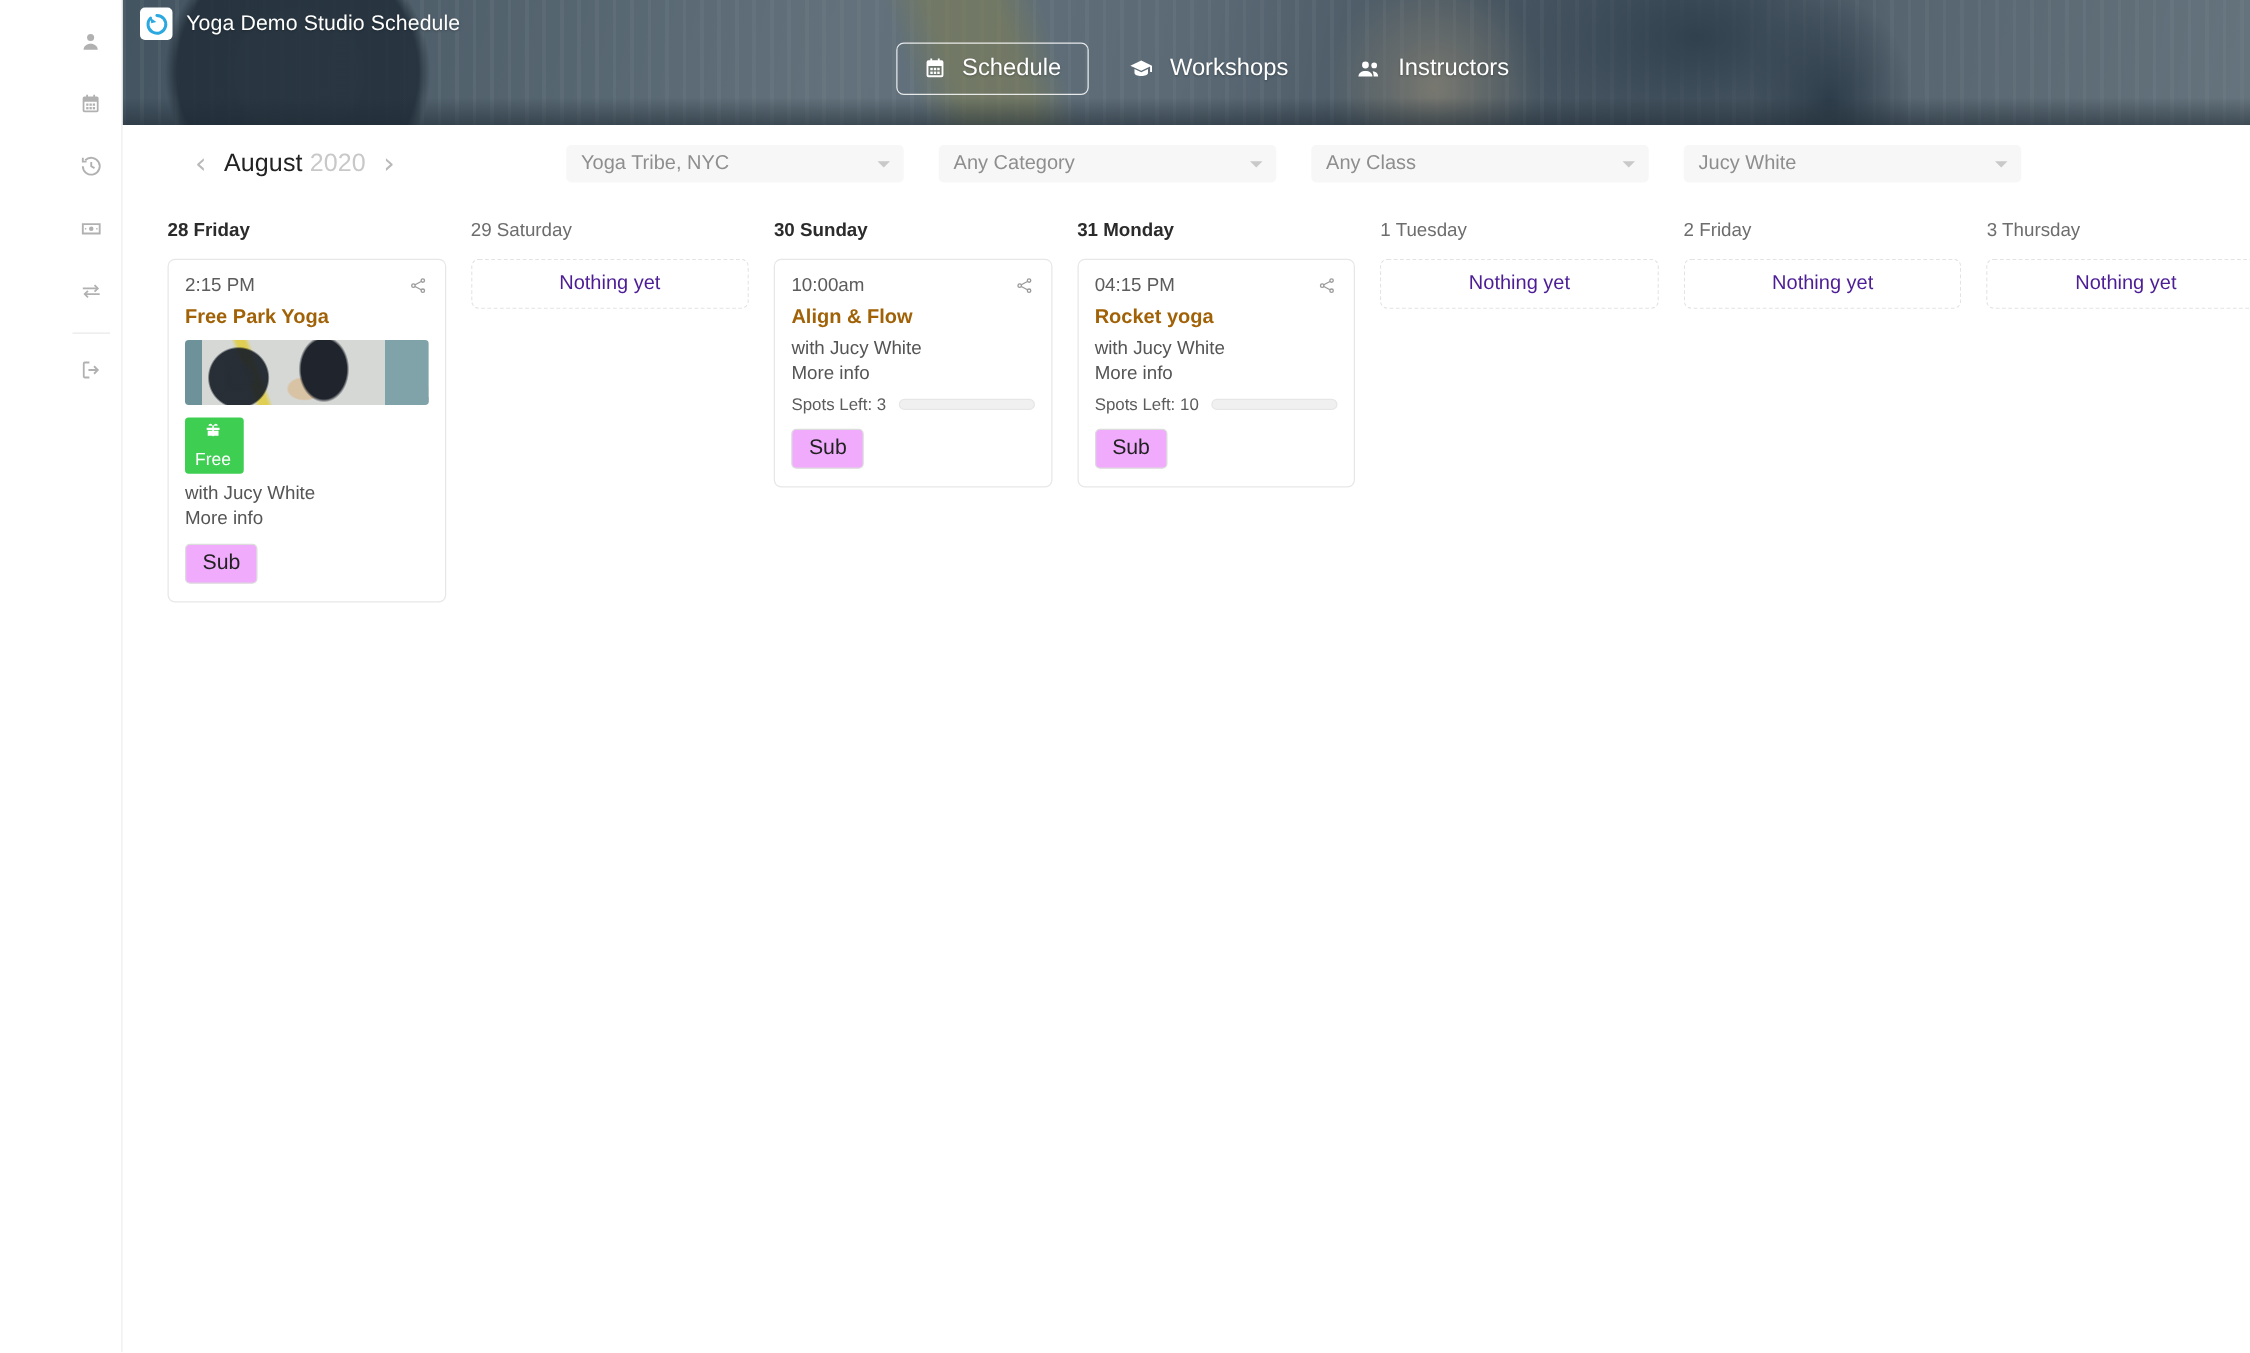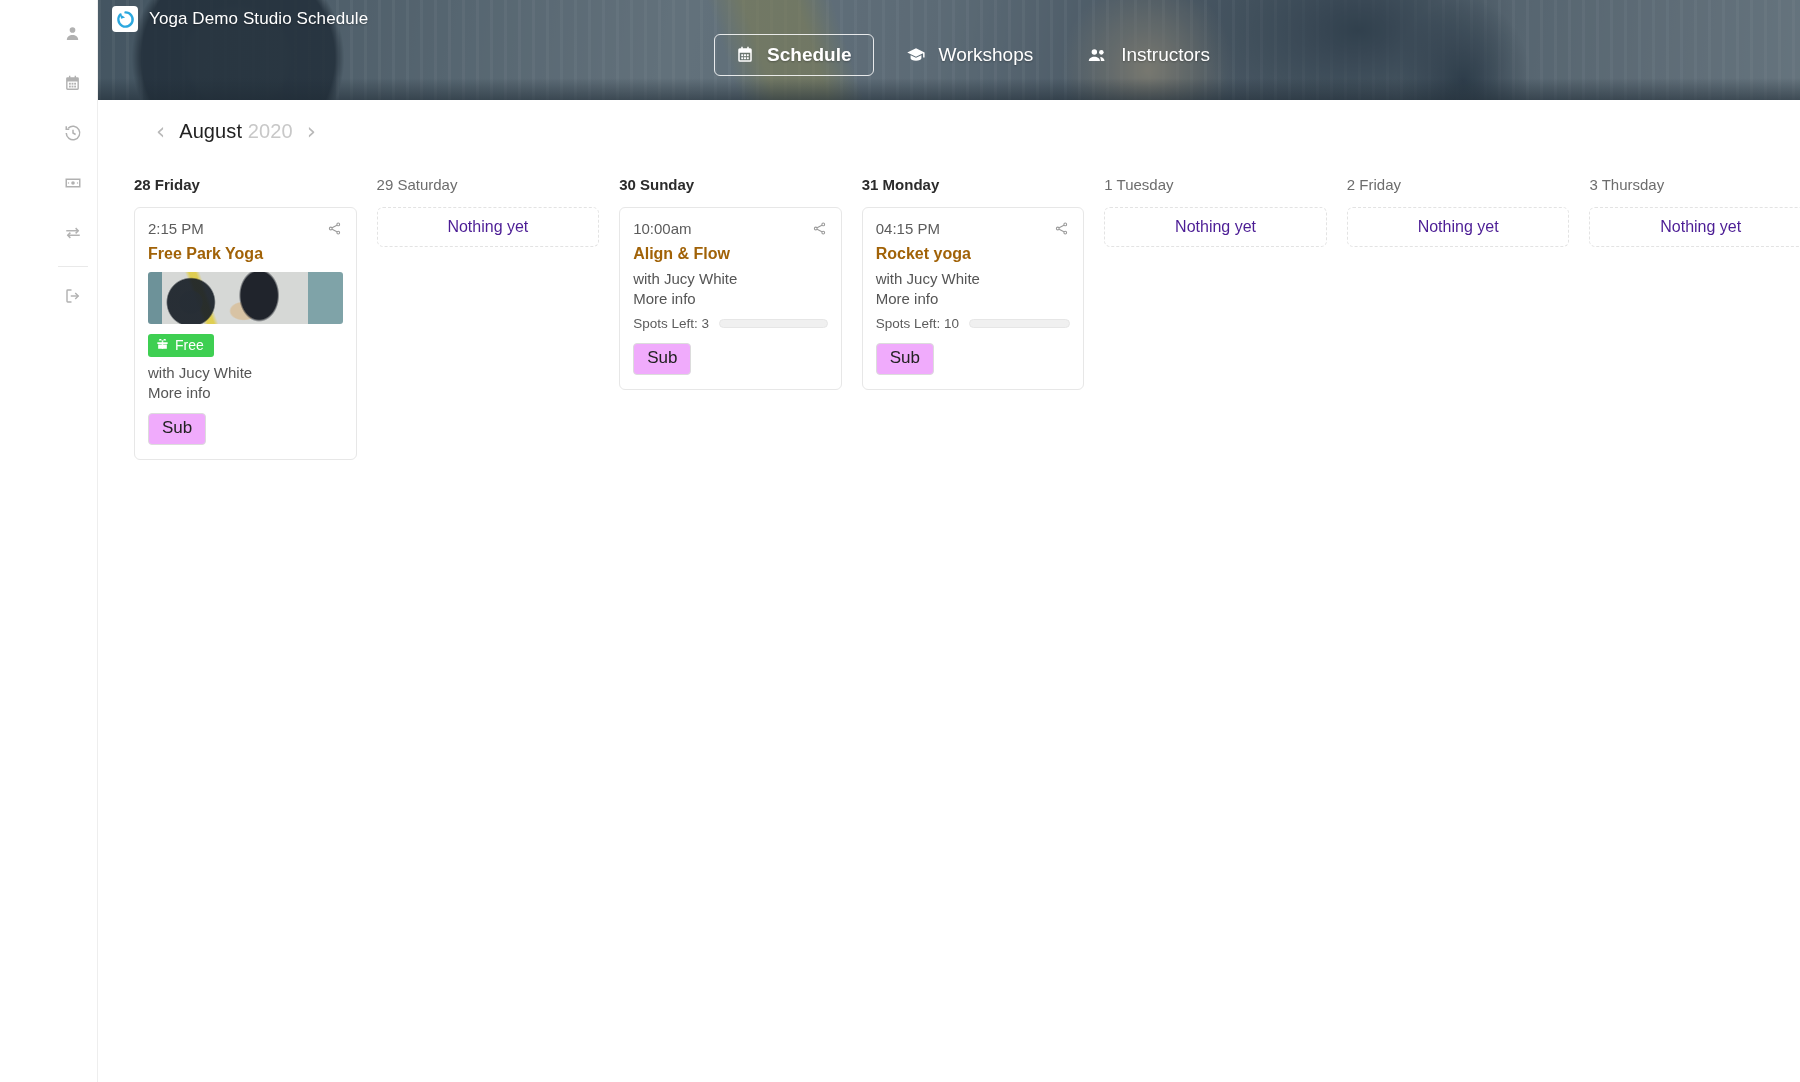--- a/index.html
+++ b/index.html
@@ -81,21 +81,21 @@
     gap: 10px; z-index: 3;
   }
   .nav-item {
     display: flex; align-items: center; gap: 13px;
     color: #ffffff; font-size: 19px;
     padding: 9px 21px; border-radius: 6px;
     border: 1px solid transparent;
     cursor: pointer; white-space: nowrap;
     text-shadow: 0 1px 2px rgba(0,0,0,.28);
   }
-  .nav-item.active { border-color: rgba(255,255,255,.85); font-weight: bold; }
+  .nav-item.active { border-color: rgba(255,255,255,.85); }
   .nav-item svg { display: block; }
 
   
   .controls {
     position: relative;
     height: 62px;
     display: flex; align-items: center;
     padding: 0 0 0 0;
   }
   .month-nav {
@@ -168,20 +168,21 @@
       radial-gradient(ellipse 18px 12px at 49% 75%, #d8c3a4 0 70%, rgba(216,195,164,0) 80%),
       linear-gradient(to right, #6d9299 0 7%, #d6d8d6 7% 82%, #7fa3a8 82% 100%),
       linear-gradient(to bottom, #d9dbd9 0 72%, #b9a893 72% 88%, #3a4450 88% 100%);
   }
   .badge {
     display: inline-flex; align-items: center; gap: 6px;
     background: #3ecf52; color: #fff;
     font-size: 14px; border-radius: 3px;
     padding: 3px 10px 4px 8px;
     margin-top: 10px;
+    flex-direction: column;
   }
   .card-meta { font-size: 15px; color: #555; margin-top: 7px; }
   .card-link { font-size: 15px; color: #555; margin-top: 3px; cursor: pointer; }
   .spots-row {
     display: flex; align-items: center; gap: 10px;
     margin-top: 9px;
   }
   .spots-label { font-size: 13.5px; color: #5c5c5c; white-space: nowrap; }
   .spots-bar {
     flex: 1 1 auto; height: 9px; border-radius: 5px;
@@ -320,20 +321,38 @@
       </div>
     </div>
 
     <div class="controls">
       <div class="month-nav">
         <span class="chev">‹</span>
         <span class="month-label"><span>August</span> <span class="month-year">2020</span></span>
         <span class="chev">›</span>
       </div>
 
+      <div class="selects">
+        <div class="select">
+          <span>Yoga Tribe, NYC</span>
+          <span class="caret"></span>
+        </div>
+        <div class="select">
+          <span>Any Category</span>
+          <span class="caret"></span>
+        </div>
+        <div class="select">
+          <span>Any Class</span>
+          <span class="caret"></span>
+        </div>
+        <div class="select">
+          <span>Jucy White</span>
+          <span class="caret"></span>
+        </div>
+      </div>
     </div>
 
     <div class="week" id="week">
         <div class="day-col">
           <div class="day-head has-events">28 Friday</div>
           <div class="card">
             <div class="card-top">
               <span class="card-time">2:15 PM</span>
               <span class="share-btn"><svg width="15" height="15" viewBox="0 0 24 24" fill="none" stroke="currentColor" stroke-width="1.7">
                   <circle cx="18" cy="5.5" r="2.2"></circle>

